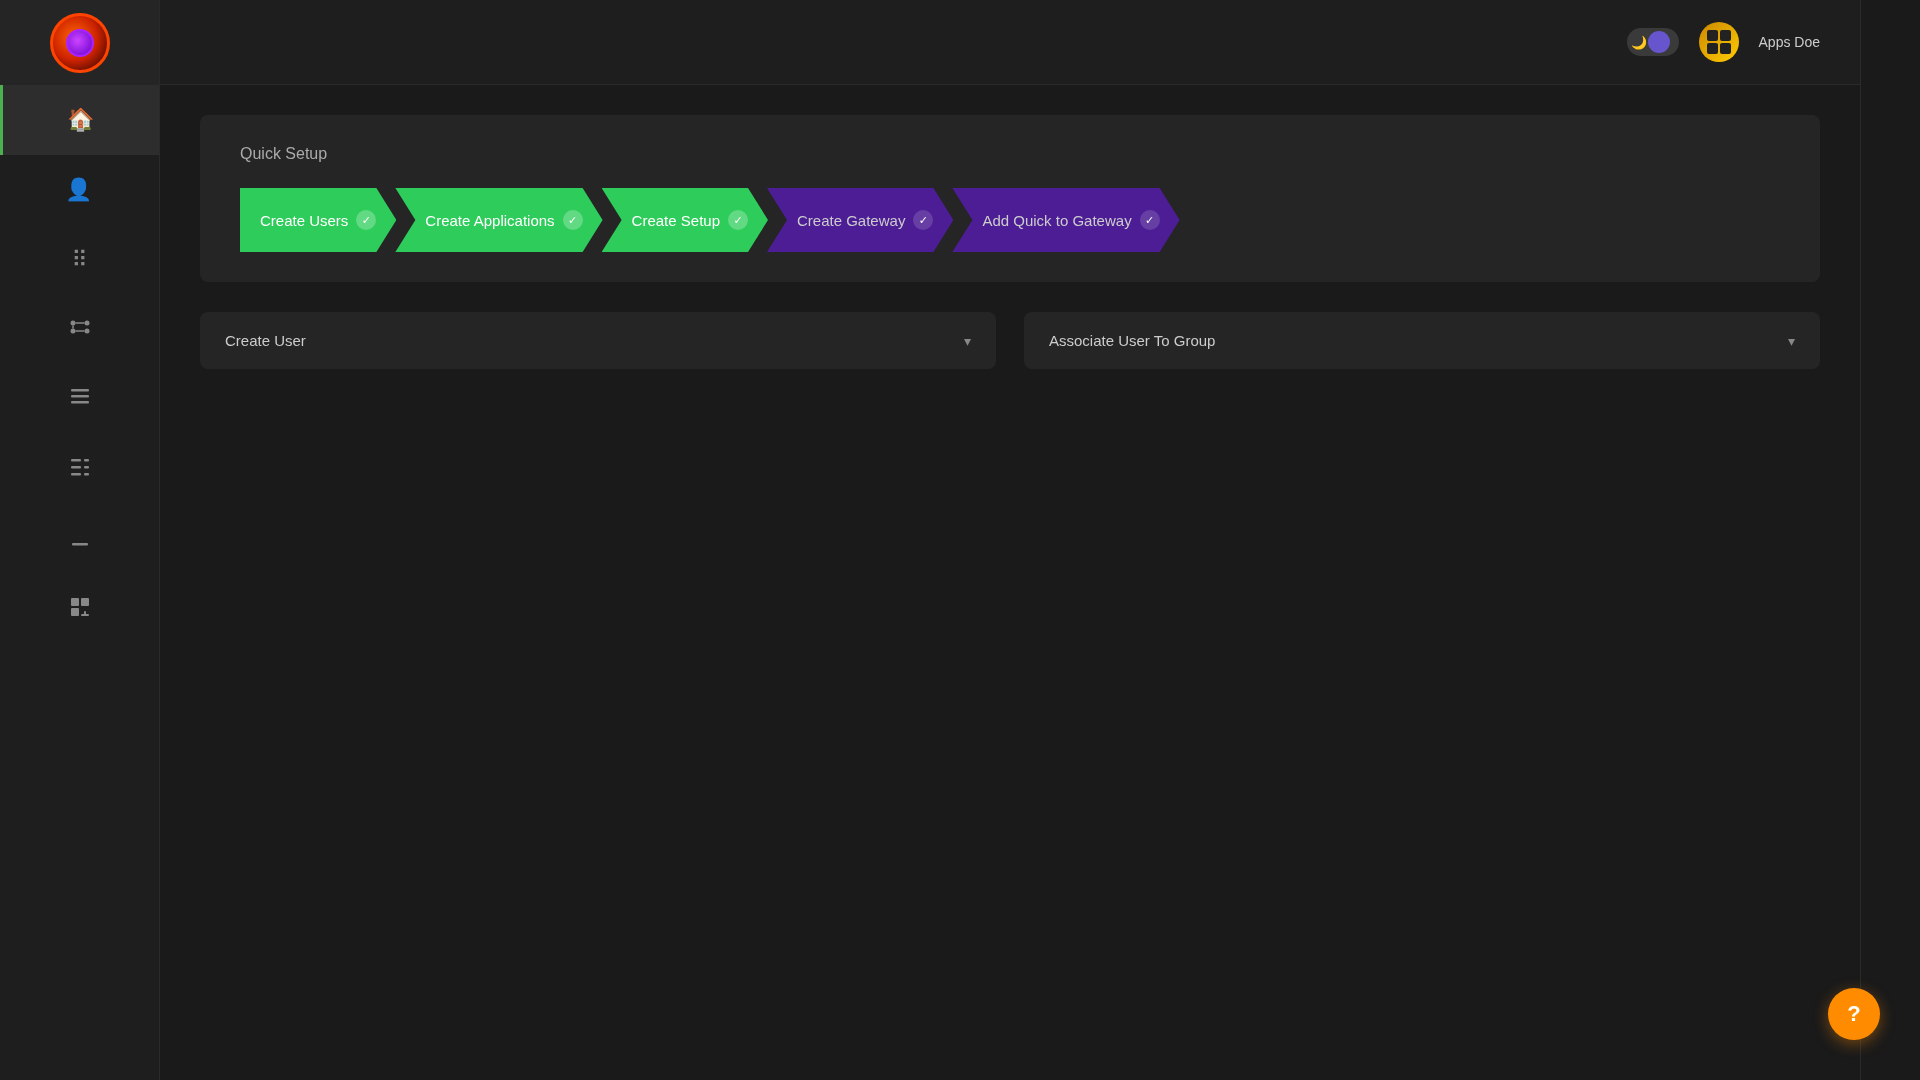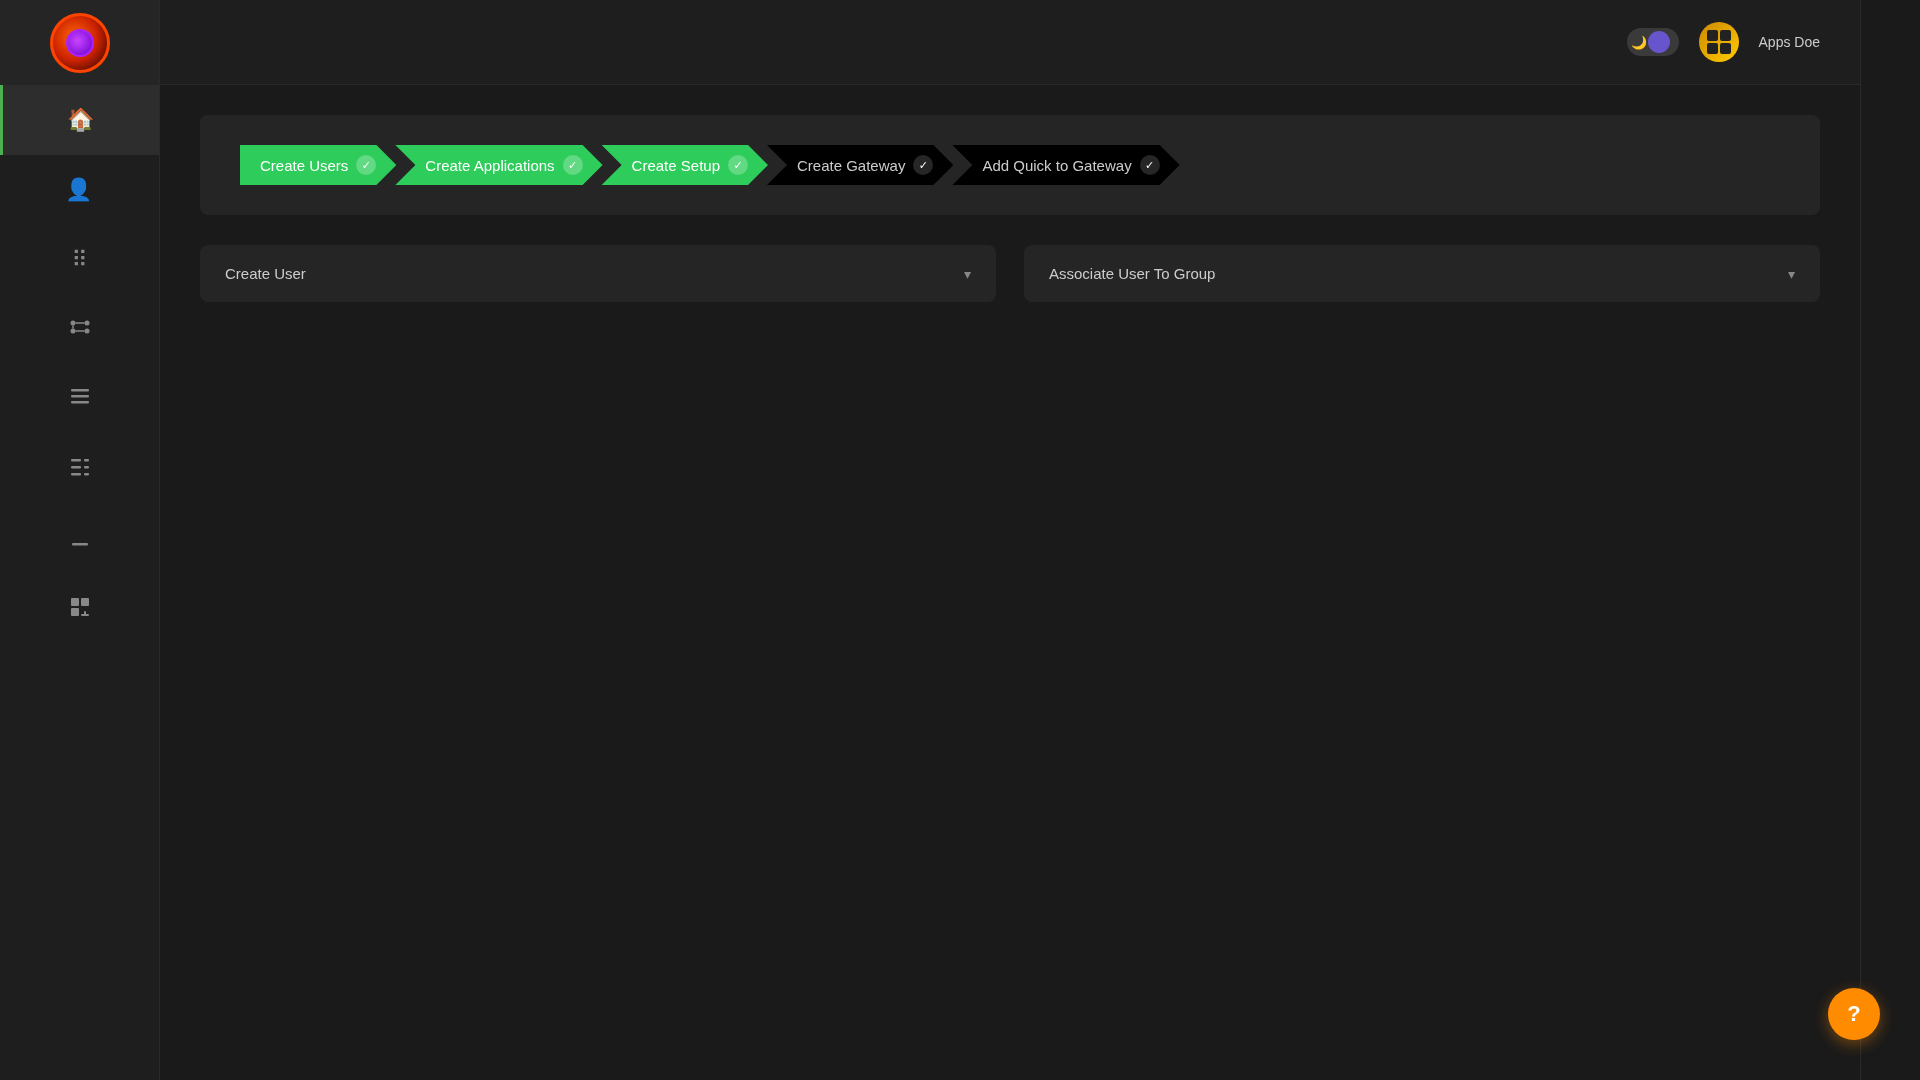--- a/index.html
+++ b/index.html
@@ -182,42 +182,42 @@
     
     .steps-container {
       display: flex;
       align-items: center;
       gap: 0;
     }
 
     .step {
       display: flex;
       align-items: center;
-      height: 40px;
+      height: 64px;
       padding: 0 20px 0 30px;
       font-size: 15px;
       font-weight: 500;
       position: relative;
       cursor: pointer;
       clip-path: polygon(0 0, calc(100% - 20px) 0, 100% 50%, calc(100% - 20px) 100%, 0 100%, 20px 50%);
     }
 
     .step:first-child {
       clip-path: polygon(0 0, calc(100% - 20px) 0, 100% 50%, calc(100% - 20px) 100%, 0 100%);
       padding-left: 20px;
     }
 
     .step.green {
       background-color: #2ecc5a;
       color: #fff;
       margin-right: -1px;
     }
 
     .step.gray {
-      background-color: #000000;
+      background-color: #4c1d95;
       color: #ccc;
       margin-right: -1px;
     }
 
     .step-check {
       margin-left: 8px;
       width: 20px;
       height: 20px;
       border-radius: 50%;
       background-color: rgba(255,255,255,0.25);
@@ -381,20 +381,21 @@
           <div class="avatar-cell"></div>
         </div>
       </div>
       <span class="user-name">Apps Doe</span>
     </div>
   </div>
 
   <div class="content">
 
     <div class="quick-setup-panel">
+      <div class="panel-title">Quick Setup</div>
 
       <div class="steps-container">
 
         <div class="step green" style="clip-path: polygon(0 0, calc(100% - 20px) 0, 100% 50%, calc(100% - 20px) 100%, 0 100%); padding-left: 20px; margin-right: -1px;">
           <span>Create Users</span>
           <div class="step-check">✓</div>
         </div>
 
         <div class="step green">
           <span>Create Applications</span>

